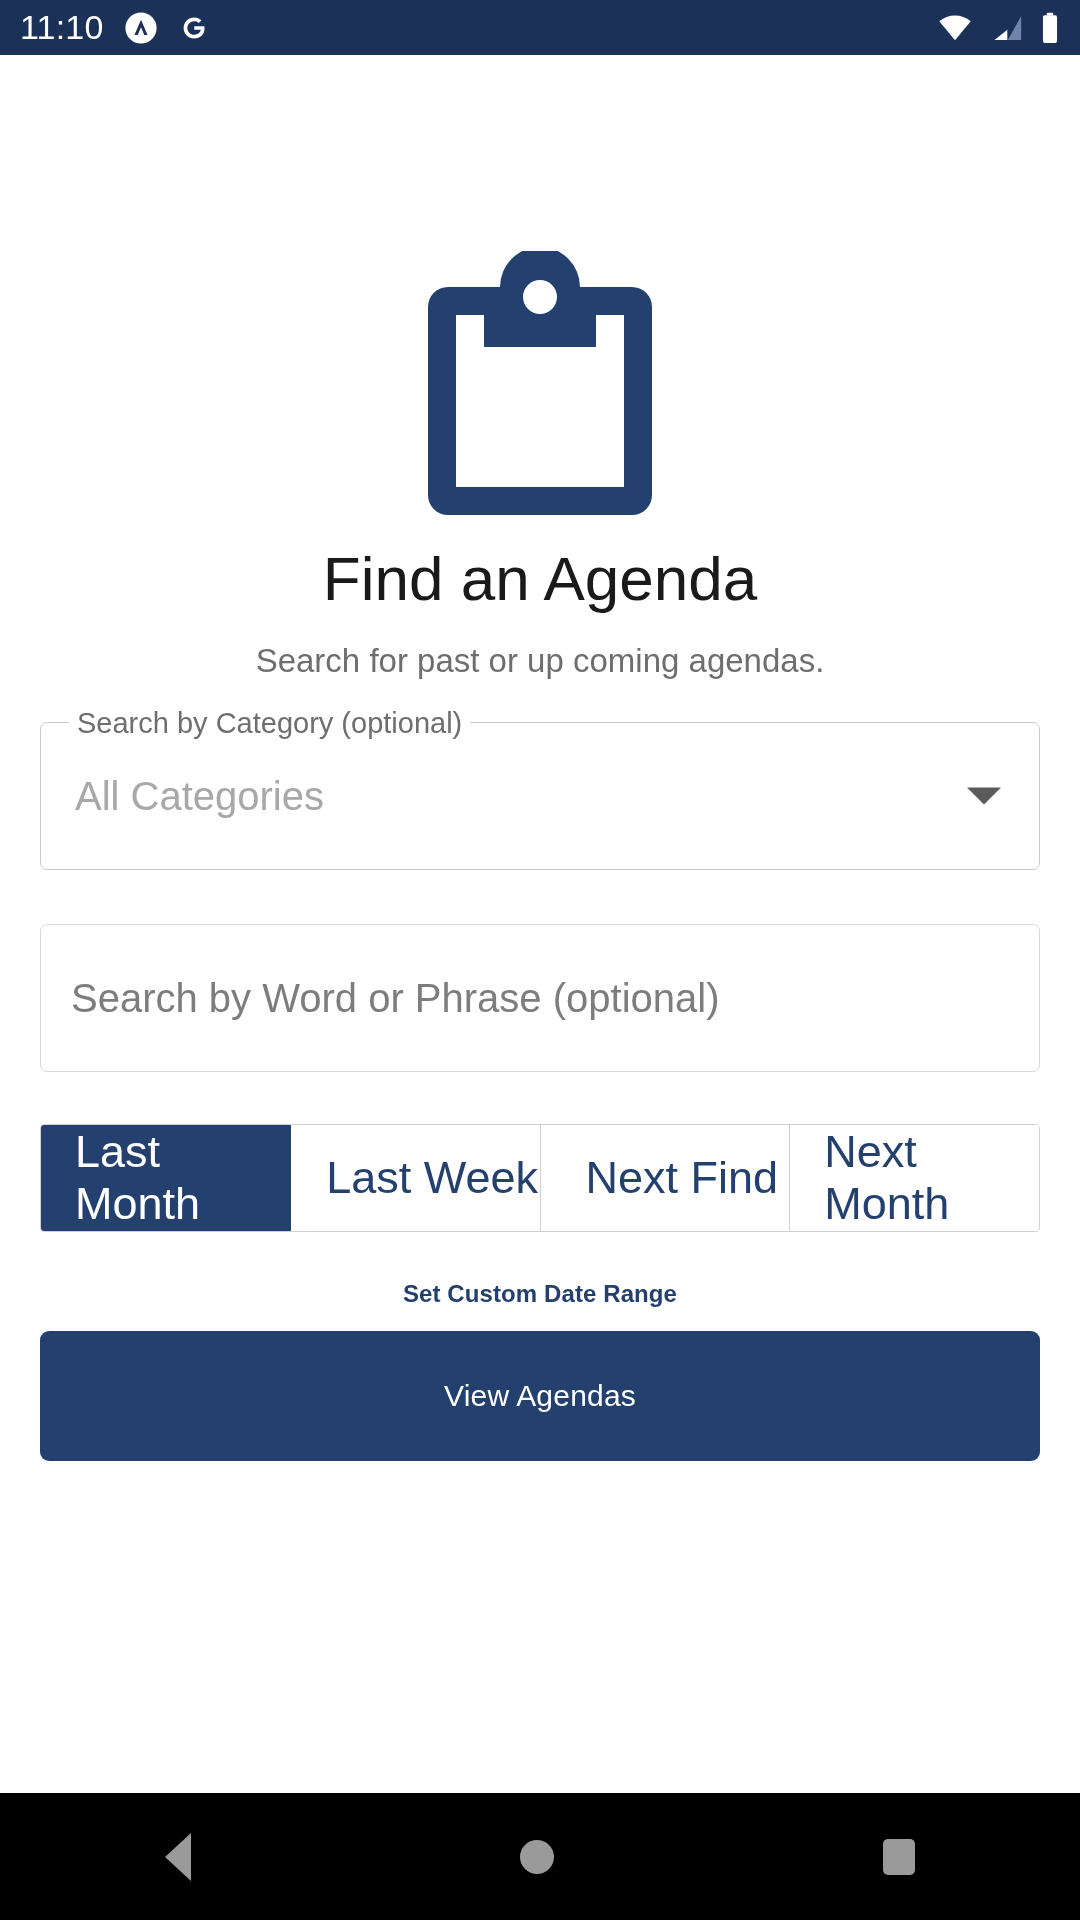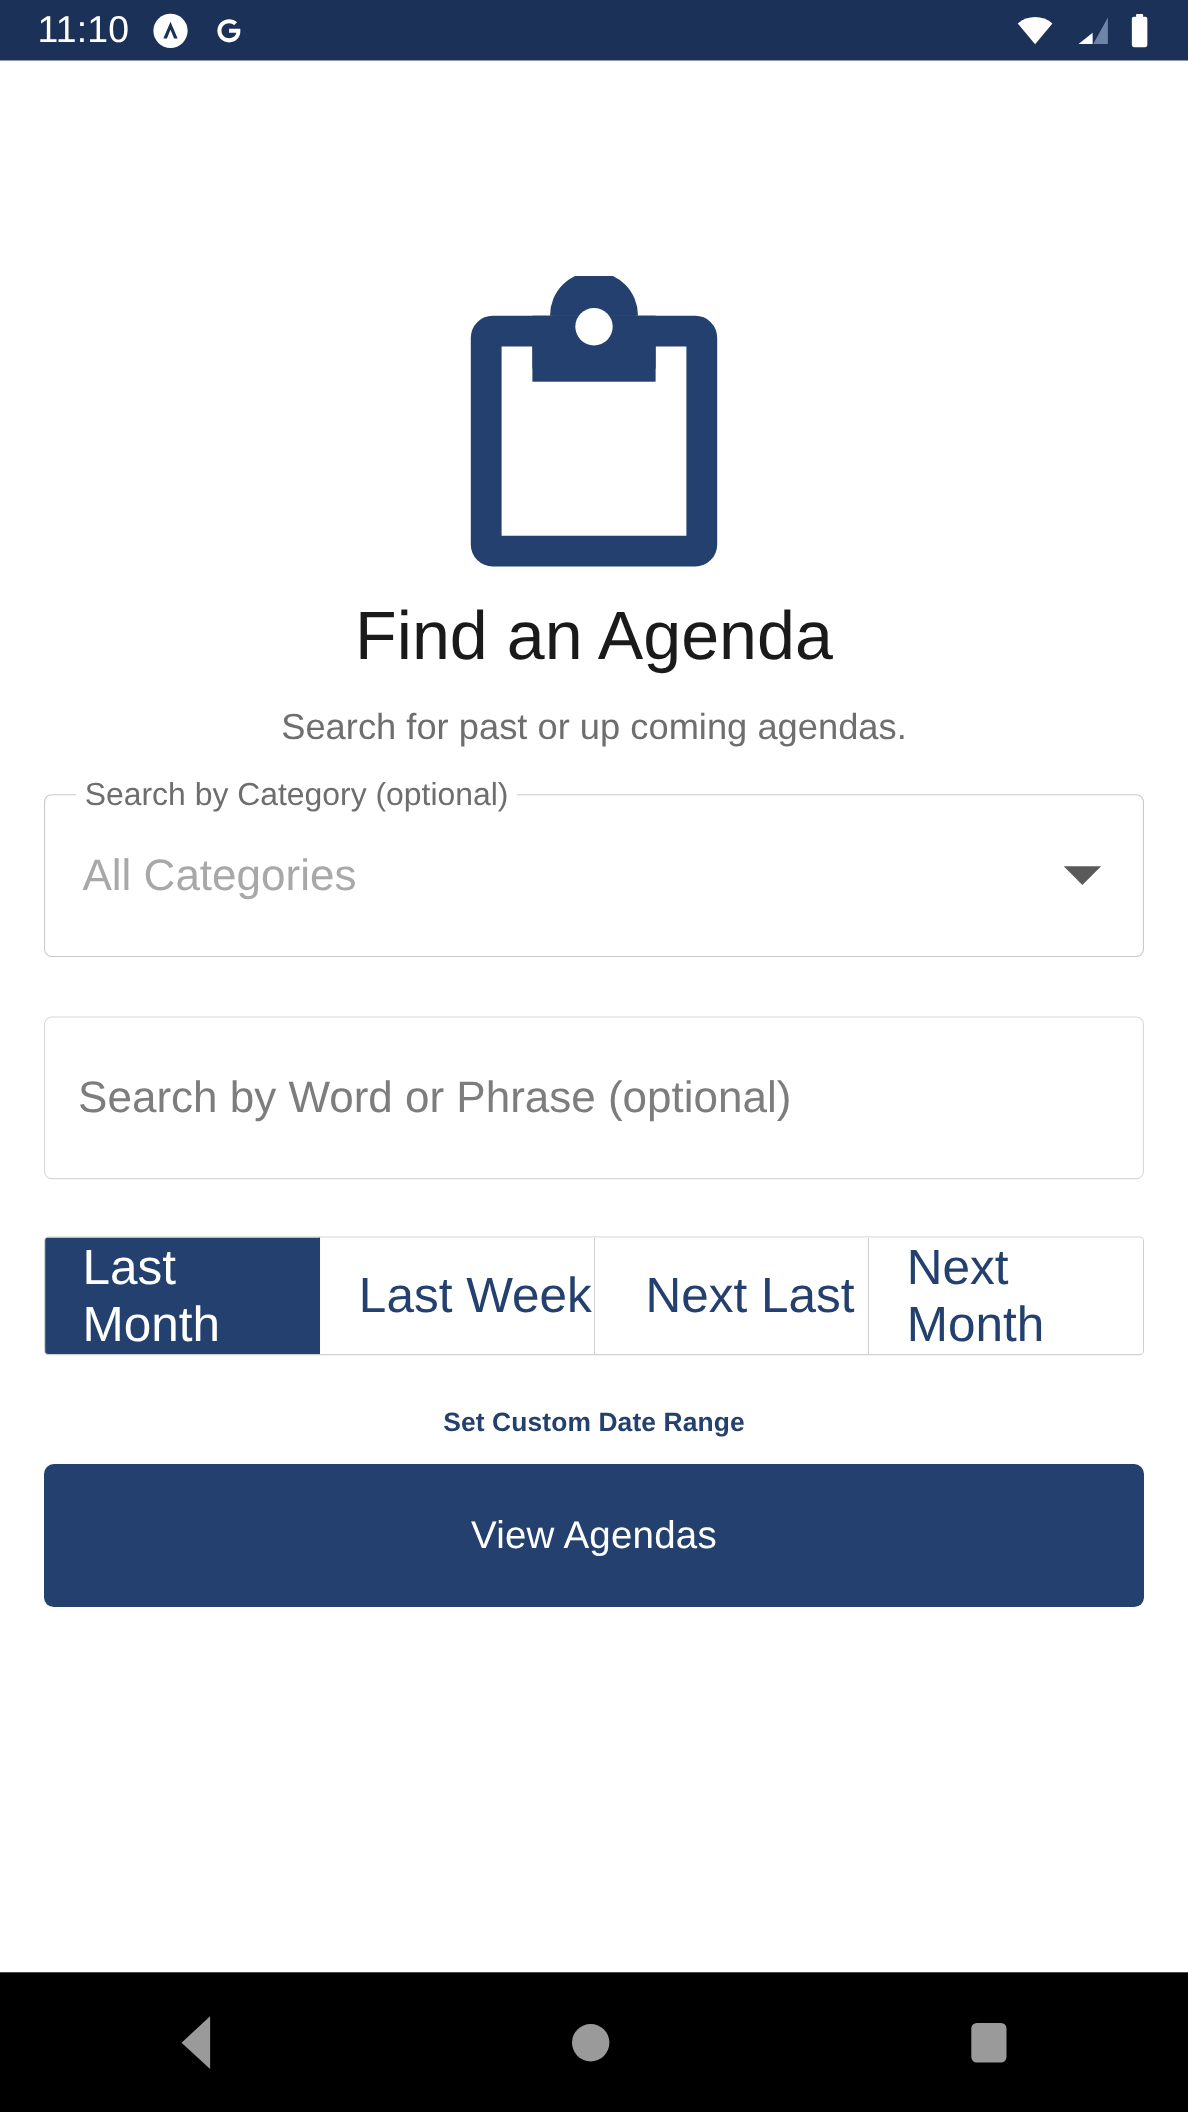--- a/index.html
+++ b/index.html
@@ -11,21 +11,21 @@
     overflow:hidden;
   }
 
   .phone { position:relative; width:1080px; height:1920px; background:#ffffff; }
 
   
   .statusbar {
     position:absolute; top:0; left:0; width:1080px; height:55px;
     background:#1c3158;
     display:flex; align-items:center; justify-content:space-between;
-    padding:0 34px;
+    padding:0 20px;
   }
   .sb-left { display:flex; align-items:center; gap:20px; }
   .sb-time { color:#ffffff; font-size:34px; letter-spacing:0.2px; }
   .sb-right { display:flex; align-items:center; gap:16px; }
   .sb-ico { display:block; }
 
   
   .appbar {
     position:absolute; top:55px; left:0; width:1080px; height:166px;
     background:#23406e;
@@ -117,21 +117,21 @@
     cursor:pointer;
   }
 
   
   .cta-zone { position:absolute; left:40px; right:40px; top:1110px; }
   .cta {
     width:100%; height:130px;
     background:#23406e; color:#ffffff;
     border:0; border-radius:9px;
     font-family:"Liberation Sans", sans-serif;
-    font-size:35px; letter-spacing:0.2px;
+    font-size:30px; letter-spacing:0.2px;
     cursor:pointer;
   }
 
   
   .navbar {
     position:absolute; bottom:0; left:0; width:1080px; height:127px;
     background:#000000;
     display:flex; align-items:center; justify-content:space-around;
   }
   .nav-back {
@@ -209,21 +209,21 @@
         <span class="caret"></span>
       </div>
 
       <div class="text-wrap">
         <input class="text-input" type="text" placeholder="Search by Word or Phrase (optional)" value="" style="">
       </div>
 
       <div class="segmented">
         <div class="seg active">Last Month</div>
         <div class="seg">Last Week</div>
-        <div class="seg">Next Last</div>
+        <div class="seg">Next Find</div>
         <div class="seg">Next Month</div>
       </div>
 
       <div class="custom-range">Set Custom Date Range</div>
     </div>
 
     <div class="cta-zone">
       <button class="cta">View Agendas</button>
     </div>
   </div>

